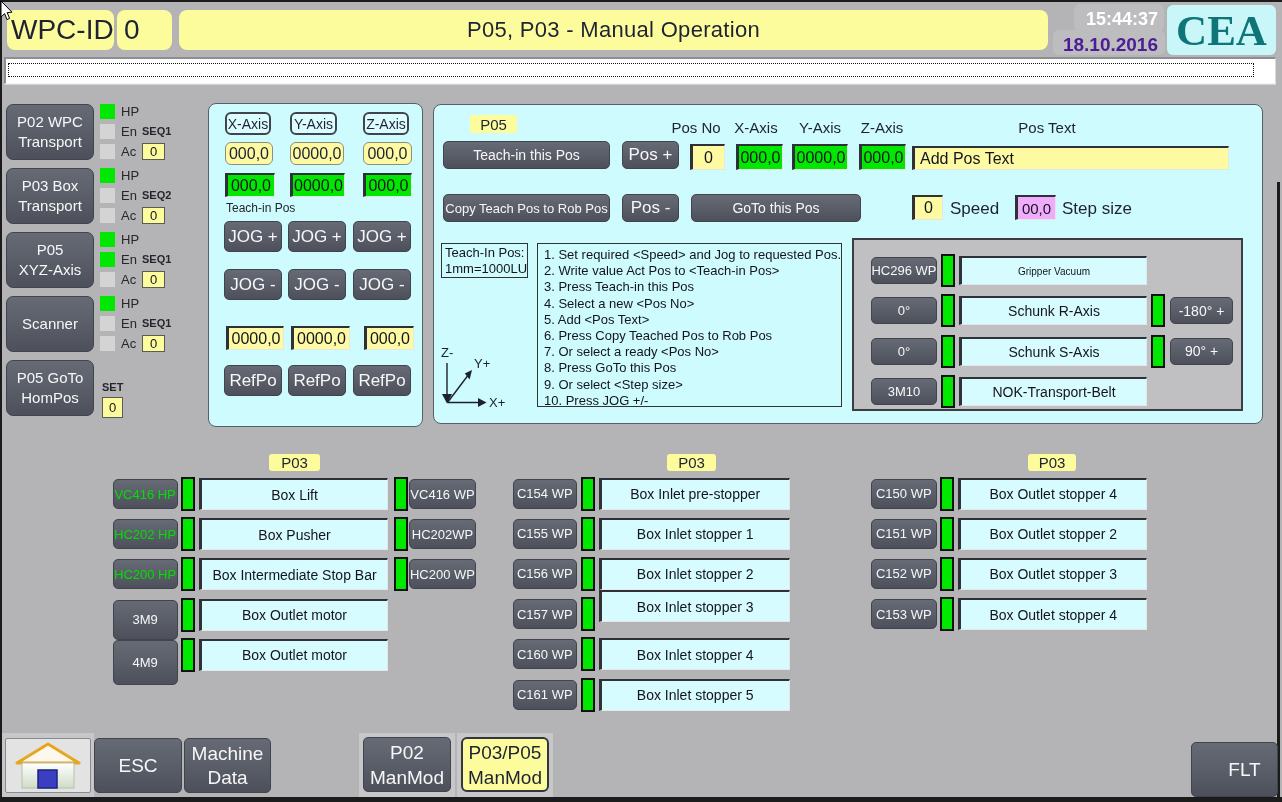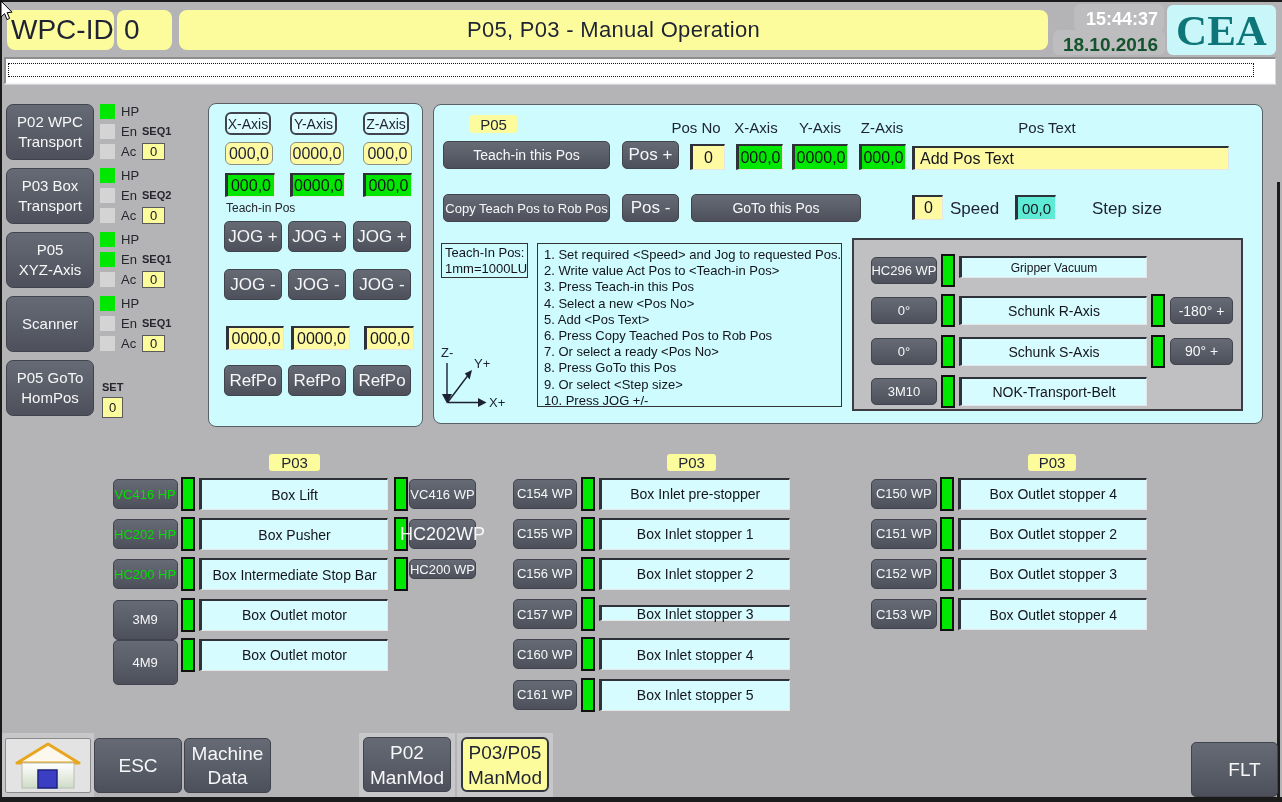--- a/index.html
+++ b/index.html
@@ -23,21 +23,21 @@
 <div class="a" style="left:0px;top:0px;width:1282px;height:2px;background:#1b1b1b;"></div>
 <div class="a" style="left:0px;top:0px;width:2px;height:800px;background:#1b1b1b;"></div>
 <div class="a" style="left:0px;top:797px;width:1282px;height:5px;background:#1b1b1b;"></div>
 <div class="a" style="left:1277px;top:182px;width:3px;height:616px;background:#1b1b1b;"></div>
 <div class="a yel ctr nw" style="left:7px;top:10px;width:107px;height:40px;border-radius:8px;font-size:28px;justify-content:flex-start;padding-left:4px;">WPC-ID</div>
 <div class="a yel ctr" style="left:117px;top:10px;width:55px;height:40px;border-radius:8px;font-size:28px;justify-content:flex-start;padding-left:7px;">0</div>
 <div class="a yel ctr" style="left:179px;top:10px;width:869px;height:40px;border-radius:8px;font-size:22px;letter-spacing:0.3px;">P05, P03 - Manual Operation</div>
 <div class="a" style="left:1074px;top:4px;width:90px;height:27px;background:#bdbdbf;border-radius:6px;"></div>
 <div class="a" style="left:1053px;top:30px;width:112px;height:25px;background:#bdbdbf;border-radius:6px;"></div>
 <div class="a" style="left:1048px;top:9px;width:110px;text-align:right;font-size:18px;font-weight:bold;color:#ffffff;">15:44:37</div>
-<div class="a" style="left:1048px;top:34px;width:110px;text-align:right;font-size:19px;font-weight:bold;color:#14532d;">18.10.2016</div>
+<div class="a" style="left:1048px;top:34px;width:110px;text-align:right;font-size:19px;font-weight:bold;color:#4c1d95;">18.10.2016</div>
 <div class="a ctr" style="left:1167px;top:5px;width:109px;height:50px;background:#c9f7f9;border-radius:6px;font-family:'Liberation Serif',serif;font-weight:bold;font-size:43px;color:#0e7678;">CEA</div>
 <div class="a" style="left:4px;top:57px;width:1272px;height:27px;background:#ffffff;border-top:2px solid #8e8e90;border-left:2px solid #8e8e90;border-right:1px solid #d8d8d8;border-bottom:1px solid #f2f2f2;box-shadow:0 1px 0 #d4d4d6;"></div>
 <div class="a" style="left:8px;top:63px;width:1246px;height:14px;border:1px dotted #111;"></div>
 <div class="a btn bigbtn" style="left:6px;top:104px;width:88px;height:56px;">P02 WPC<br>Transport</div>
 <div class="a" style="left:100px;top:104px;width:15px;height:15px;background:#00e800;"></div>
 <div class="lbl" style="left:121px;top:104px;font-size:13px;line-height:15px;">HP</div>
 <div class="a" style="left:100px;top:124px;width:15px;height:15px;background:#d4d4d4;"></div>
 <div class="lbl" style="left:121px;top:124px;font-size:13px;line-height:15px;">En</div>
 <div class="a" style="left:100px;top:144px;width:15px;height:15px;background:#d4d4d4;"></div>
 <div class="lbl" style="left:121px;top:144px;font-size:13px;line-height:15px;">Ac</div>
@@ -120,43 +120,43 @@
 <div class="a sunk" style="left:690px;top:144px;width:35px;height:26px;background:#fdfaa2;font-size:16px;">0</div>
 <div class="a sunk grn" style="left:736px;top:144px;width:47px;height:26px;font-size:16px;">000,0</div>
 <div class="a sunk grn" style="left:792px;top:144px;width:56px;height:26px;font-size:16px;">0000,0</div>
 <div class="a sunk grn" style="left:859px;top:144px;width:47px;height:26px;font-size:16px;">000,0</div>
 <div class="a sunk" style="left:912px;top:146px;width:317px;height:24px;background:#fdfaa2;justify-content:flex-start;padding-left:5px;font-size:16px;">Add Pos Text</div>
 <div class="a btn nw" style="left:443px;top:194px;width:167px;height:28px;font-size:13px;">Copy Teach Pos to Rob Pos</div>
 <div class="a btn" style="left:622px;top:194px;width:57px;height:28px;font-size:17px;">Pos -</div>
 <div class="a btn nw" style="left:691px;top:194px;width:170px;height:28px;font-size:14px;">GoTo this Pos</div>
 <div class="a sunk" style="left:912px;top:195px;width:31px;height:25px;background:#fdfaa2;font-size:16px;">0</div>
 <div class="a" style="left:950px;top:199px;font-size:17px;color:#1e2233;">Speed</div>
-<div class="a sunk" style="left:1015px;top:195px;width:41px;height:25px;background:#5eead4;font-size:15px;">00,0</div>
-<div class="a" style="left:1092px;top:199px;font-size:17px;color:#1e2233;">Step size</div>
+<div class="a sunk" style="left:1015px;top:195px;width:41px;height:25px;background:#f0abfc;font-size:15px;">00,0</div>
+<div class="a" style="left:1062px;top:199px;font-size:17px;color:#1e2233;">Step size</div>
 <div class="a nw" style="left:441px;top:243px;width:87px;height:35px;border:1px solid #333;font-size:13px;line-height:16px;padding:1px 0 0 3px;color:#14141c;">Teach-In Pos:<br>1mm=1000LU</div>
 <div class="a nw" style="left:537px;top:243px;width:305px;height:164px;border:1px solid #333;font-size:13px;line-height:16.2px;padding:3px 0 0 6px;color:#14141c;">1. Set required &lt;Speed&gt; and Jog to requested Pos.<br>2. Write value Act Pos to &lt;Teach-in Pos&gt;<br>3. Press Teach-in this Pos<br>4. Select a new &lt;Pos No&gt;<br>5. Add &lt;Pos Text&gt;<br>6. Press Copy Teached Pos to Rob Pos<br>7. Or select a ready &lt;Pos No&gt;<br>8. Press GoTo this Pos<br>9. Or select &lt;Step size&gt;<br>10. Press JOG +/-</div>
 <svg class="a" style="left:437px;top:345px;" width="72" height="66" viewBox="0 0 72 66">
 <g stroke="#1c2030" stroke-width="1.4" fill="none">
 <line x1="10" y1="18" x2="10" y2="51"></line>
 <line x1="10.5" y1="57.5" x2="33.5" y2="27"></line>
 <line x1="10.5" y1="57.5" x2="45" y2="57.5"></line>
 </g>
 <g fill="#1c2030">
 <polygon points="10,58.5 5,49 15,49"></polygon>
 <polygon points="35,25 27.8,28.6 32.6,34.6"></polygon>
 <polygon points="49.5,57.5 41,53 41,62"></polygon>
 </g>
 <text x="4" y="12" font-size="13" fill="#1e2233">Z-</text>
 <text x="37" y="23" font-size="13" fill="#1e2233">Y+</text>
 <text x="52" y="62" font-size="13" fill="#1e2233">X+</text>
 </svg>
 <div class="a" style="left:852px;top:238px;width:391px;height:173px;background:#c0c0c2;border:2px solid #3c3c42;"></div>
 <div class="a btn nw" style="left:871px;top:257px;width:66px;height:27px;font-size:13px;">HC296 WP</div>
 <div class="a" style="left:941px;top:254px;width:14px;height:33px;background:#00e800;border:2px solid #111;"></div>
-<div class="a sunk cyf" style="left:959px;top:256px;width:188px;height:22px;font-size:12px;">Gripper Vacuum</div>
+<div class="a sunk cyf" style="left:959px;top:256px;width:188px;height:29px;font-size:10px;">Gripper Vacuum</div>
 <div class="a btn nw" style="left:871px;top:297.3px;width:66px;height:27px;font-size:13px;">0°</div>
 <div class="a" style="left:941px;top:294.3px;width:14px;height:33px;background:#00e800;border:2px solid #111;"></div>
 <div class="a sunk cyf" style="left:959px;top:296.3px;width:188px;height:29px;font-size:14px;">Schunk R-Axis</div>
 <div class="a" style="left:1151px;top:294.3px;width:14px;height:33px;background:#00e800;border:2px solid #111;"></div>
 <div class="a btn nw" style="left:1170px;top:297.3px;width:63px;height:27px;font-size:14px;">-180° +</div>
 <div class="a btn nw" style="left:871px;top:337.6px;width:66px;height:27px;font-size:13px;">0°</div>
 <div class="a" style="left:941px;top:334.6px;width:14px;height:33px;background:#00e800;border:2px solid #111;"></div>
 <div class="a sunk cyf" style="left:959px;top:336.6px;width:188px;height:29px;font-size:14px;">Schunk S-Axis</div>
 <div class="a" style="left:1151px;top:334.6px;width:14px;height:33px;background:#00e800;border:2px solid #111;"></div>
 <div class="a btn nw" style="left:1170px;top:337.6px;width:63px;height:27px;font-size:14px;">90° +</div>
@@ -166,45 +166,45 @@
 <div class="a yel ctr" style="left:269px;top:454px;width:51px;height:17px;border-radius:3px;font-size:15px;">P03</div>
 <div class="a btn nw" style="left:112.6px;top:479px;width:65px;height:30px;font-size:13px;color:#00e000;">VC416 HP</div>
 <div class="a" style="left:181px;top:477px;width:14px;height:34px;background:#00e800;border:2px solid #111;"></div>
 <div class="a sunk cyf nw" style="left:199px;top:478px;width:189px;height:32px;font-size:14px;">Box Lift</div>
 <div class="a" style="left:393.5px;top:477px;width:14px;height:34px;background:#00e800;border:2px solid #111;"></div>
 <div class="a btn nw" style="left:409px;top:479px;width:67px;height:30px;font-size:13px;">VC416 WP</div>
 <div class="a btn nw" style="left:112.6px;top:519.2px;width:65px;height:30px;font-size:13px;color:#00e000;">HC202 HP</div>
 <div class="a" style="left:181px;top:517.2px;width:14px;height:34px;background:#00e800;border:2px solid #111;"></div>
 <div class="a sunk cyf nw" style="left:199px;top:518.2px;width:189px;height:32px;font-size:14px;">Box Pusher</div>
 <div class="a" style="left:393.5px;top:517.2px;width:14px;height:34px;background:#00e800;border:2px solid #111;"></div>
-<div class="a btn nw" style="left:409px;top:519.2px;width:67px;height:30px;font-size:18px;">HC202WP</div>
+<div class="a btn nw" style="left:409px;top:519.2px;width:67px;height:30px;font-size:13px;">HC202WP</div>
 <div class="a btn nw" style="left:112.6px;top:559.4000000000001px;width:65px;height:30px;font-size:13px;color:#00e000;">HC200 HP</div>
 <div class="a" style="left:181px;top:557.4000000000001px;width:14px;height:34px;background:#00e800;border:2px solid #111;"></div>
 <div class="a sunk cyf nw" style="left:199px;top:558.4000000000001px;width:189px;height:32px;font-size:14px;">Box Intermediate Stop Bar</div>
 <div class="a" style="left:393.5px;top:557.4000000000001px;width:14px;height:34px;background:#00e800;border:2px solid #111;"></div>
-<div class="a btn nw" style="left:409px;top:559.4000000000001px;width:67px;height:20px;font-size:13px;">HC200 WP</div>
+<div class="a btn nw" style="left:409px;top:559.4000000000001px;width:67px;height:30px;font-size:13px;">HC200 WP</div>
 <div class="a btn nw" style="left:112.6px;top:599.6000000000001px;width:65px;height:40px;font-size:13px;">3M9</div>
 <div class="a" style="left:181px;top:597.6000000000001px;width:14px;height:34px;background:#00e800;border:2px solid #111;"></div>
 <div class="a sunk cyf nw" style="left:199px;top:598.6000000000001px;width:189px;height:32px;font-size:14px;">Box Outlet motor</div>
 <div class="a btn nw" style="left:112.6px;top:639.8000000000002px;width:65px;height:45px;font-size:13px;">4M9</div>
 <div class="a" style="left:181px;top:637.8000000000002px;width:14px;height:34px;background:#00e800;border:2px solid #111;"></div>
 <div class="a sunk cyf nw" style="left:199px;top:638.8000000000002px;width:189px;height:32px;font-size:14px;">Box Outlet motor</div>
 <div class="a yel ctr" style="left:667px;top:454px;width:49px;height:17px;border-radius:3px;font-size:15px;">P03</div>
 <div class="a btn nw" style="left:512.8px;top:478.5px;width:64px;height:30px;font-size:13px;">C154 WP</div>
 <div class="a" style="left:581px;top:476.5px;width:14px;height:34px;background:#00e800;border:2px solid #111;"></div>
 <div class="a sunk cyf nw" style="left:598.7px;top:477.5px;width:191px;height:32px;font-size:14px;">Box Inlet pre-stopper</div>
 <div class="a btn nw" style="left:512.8px;top:518.7px;width:64px;height:30px;font-size:13px;">C155 WP</div>
 <div class="a" style="left:581px;top:516.7px;width:14px;height:34px;background:#00e800;border:2px solid #111;"></div>
 <div class="a sunk cyf nw" style="left:598.7px;top:517.7px;width:191px;height:32px;font-size:14px;">Box Inlet stopper 1</div>
 <div class="a btn nw" style="left:512.8px;top:558.9000000000001px;width:64px;height:30px;font-size:13px;">C156 WP</div>
 <div class="a" style="left:581px;top:556.9000000000001px;width:14px;height:34px;background:#00e800;border:2px solid #111;"></div>
 <div class="a sunk cyf nw" style="left:598.7px;top:557.9000000000001px;width:191px;height:32px;font-size:14px;">Box Inlet stopper 2</div>
 <div class="a btn nw" style="left:512.8px;top:599.1000000000001px;width:64px;height:30px;font-size:13px;">C157 WP</div>
 <div class="a" style="left:581px;top:597.1000000000001px;width:14px;height:34px;background:#00e800;border:2px solid #111;"></div>
-<div class="a sunk cyf nw" style="left:598.7px;top:605px;width:191px;height:16px;font-size:14px;">Box Inlet stopper 3</div>
+<div class="a sunk cyf nw" style="left:598.7px;top:590px;width:191px;height:32px;font-size:14px;">Box Inlet stopper 3</div>
 <div class="a btn nw" style="left:512.8px;top:639.3000000000002px;width:64px;height:30px;font-size:13px;">C160 WP</div>
 <div class="a" style="left:581px;top:637.3000000000002px;width:14px;height:34px;background:#00e800;border:2px solid #111;"></div>
 <div class="a sunk cyf nw" style="left:598.7px;top:638.3000000000002px;width:191px;height:32px;font-size:14px;">Box Inlet stopper 4</div>
 <div class="a btn nw" style="left:512.8px;top:679.5000000000002px;width:64px;height:30px;font-size:13px;">C161 WP</div>
 <div class="a" style="left:581px;top:677.5000000000002px;width:14px;height:34px;background:#00e800;border:2px solid #111;"></div>
 <div class="a sunk cyf nw" style="left:598.7px;top:678.5000000000002px;width:191px;height:32px;font-size:14px;">Box Inlet stopper 5</div>
 <div class="a yel ctr" style="left:1028px;top:454px;width:48px;height:17px;border-radius:3px;font-size:15px;">P03</div>
 <div class="a btn nw" style="left:871px;top:478.5px;width:65.6px;height:30px;font-size:13px;">C150 WP</div>
 <div class="a" style="left:940px;top:476.5px;width:14px;height:34px;background:#00e800;border:2px solid #111;"></div>
 <div class="a sunk cyf nw" style="left:957.6px;top:477.5px;width:189.3px;height:32px;font-size:14px;">Box Outlet stopper 4</div>

